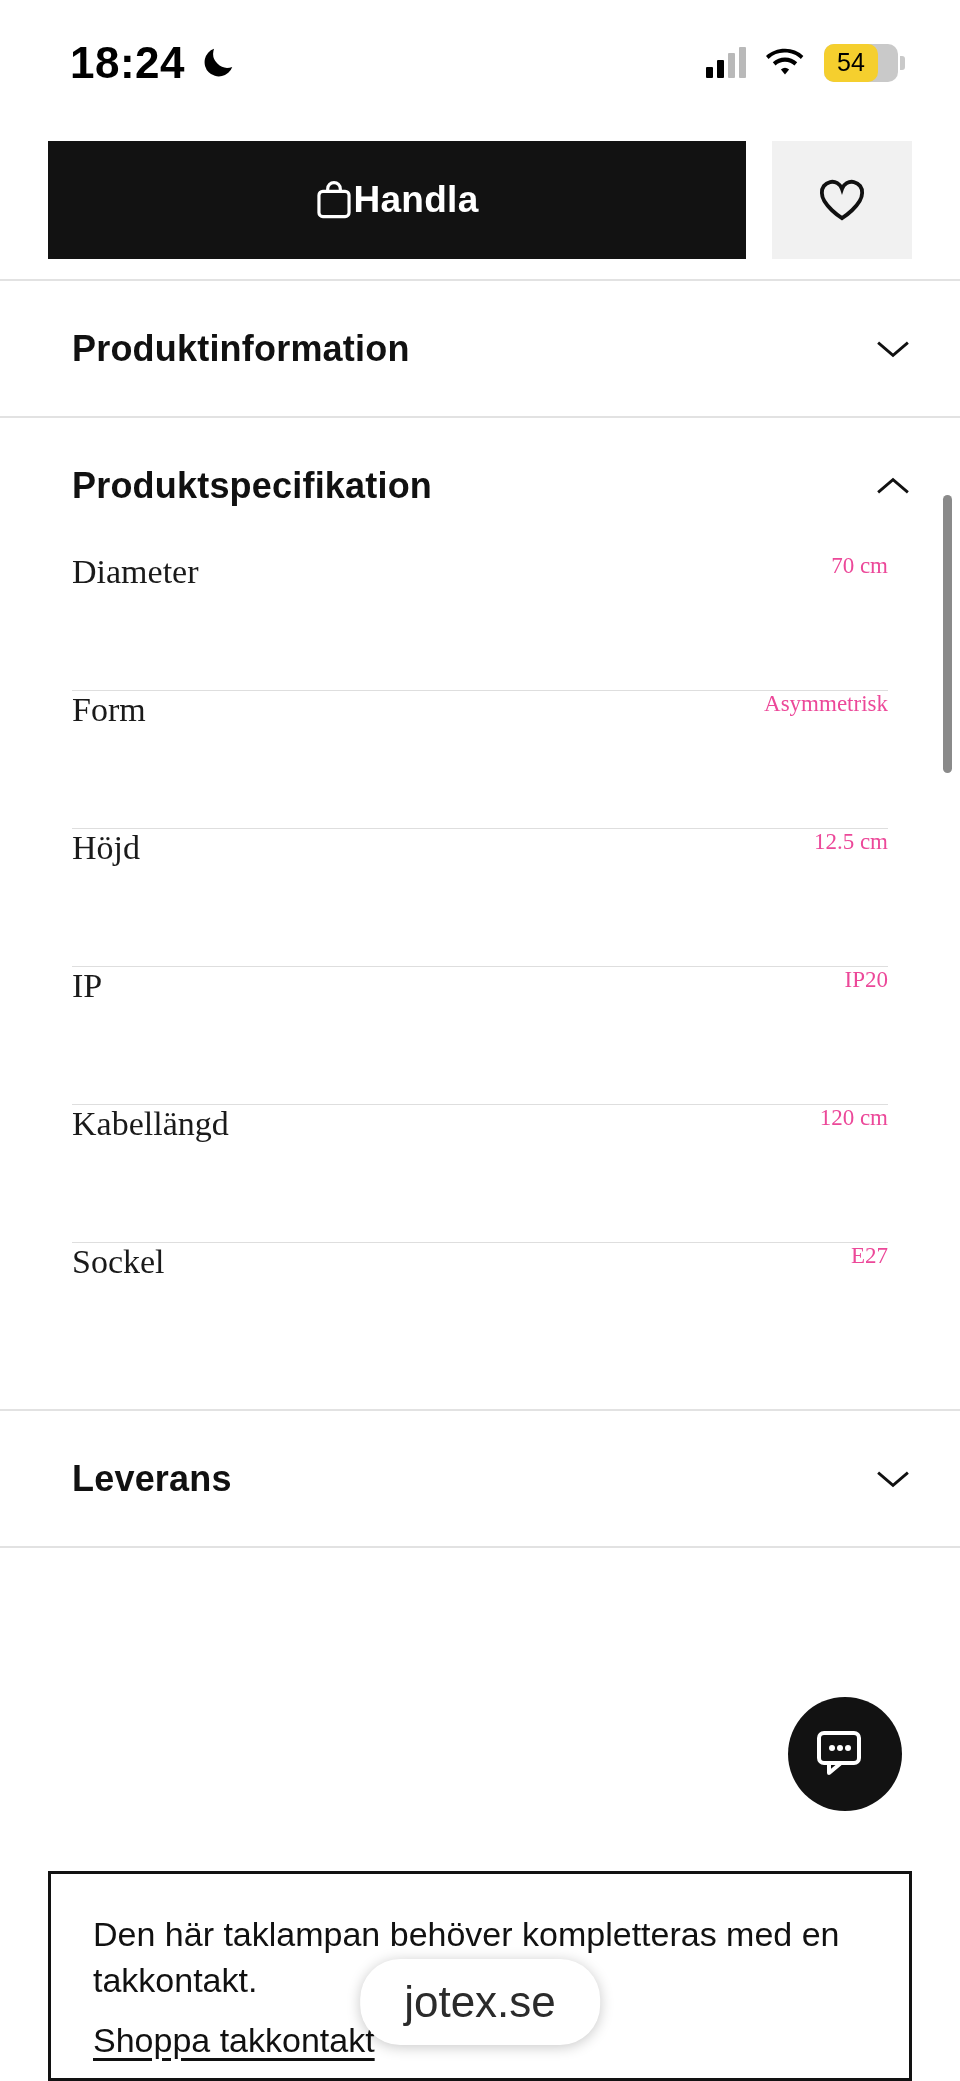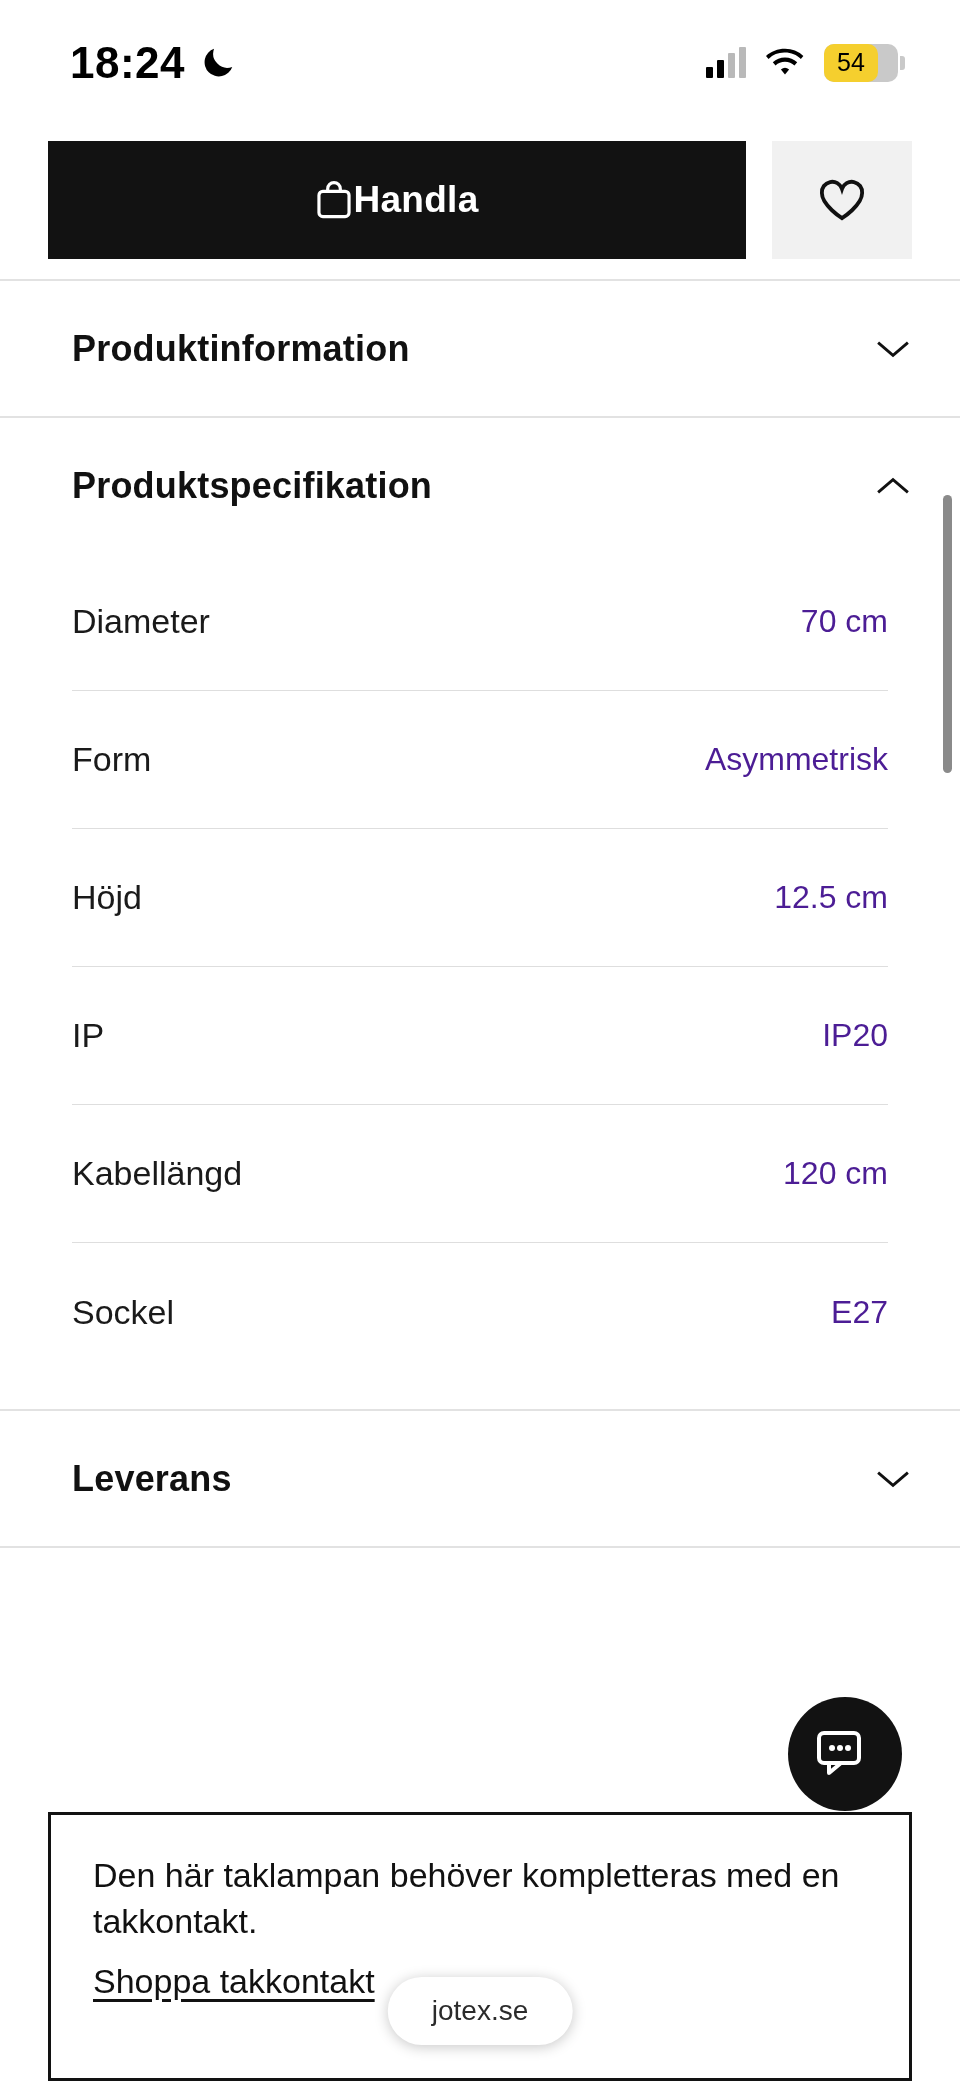--- a/index.html
+++ b/index.html
@@ -136,28 +136,29 @@
     font-size: 36px;
     font-weight: bold;
     color: #111111;
     letter-spacing: 0.2px;
   }
   .chev { width: 34px; height: 20px; display: block; }
 
   .spec-list { padding: 0 72px 28px 72px; }
   .spec-row {
     display: flex;
-    align-items: center;
+    align-items: flex-start;
     justify-content: space-between;
     height: 138px;
     border-bottom: 1.5px solid #dedede;
+    font-family: Liberation Serif, serif;
   }
   .spec-row:last-child { border-bottom: none; }
   .spec-label { font-size: 34px; color: #1a1a1a; }
-  .spec-value { font-size: 32px; color: #4c1d95; text-align: right; }
+  .spec-value { font-size: 23px; color: #ec4899; text-align: right; }
 
   
   .scrollbar {
     position: absolute;
     right: 8px;
     top: 495px;
     width: 9px;
     height: 278px;
     background: #8a8a8a;
     border-radius: 5px;
@@ -179,21 +180,21 @@
     z-index: 5;
   }
   .chat-icon { width: 56px; height: 46px; display: block; }
 
   
   .notice {
     position: absolute;
     left: 48px;
     right: 48px;
     bottom: 0;
-    height: 269px;
+    height: 210px;
     border: 3px solid #121212;
     background: #ffffff;
     padding: 38px 42px 0 42px;
     overflow: hidden;
   }
   .notice-text {
     font-size: 34px;
     line-height: 1.35;
     color: #111111;
   }
@@ -206,21 +207,21 @@
     text-underline-offset: 6px;
   }
   .domain-pill {
     position: absolute;
     left: 50%;
     transform: translateX(-50%);
     bottom: 36px;
     background: #ffffff;
     border-radius: 40px;
     padding: 18px 44px;
-    font-size: 28px;
+    font-size: 44px;
     color: #2b2b2b;
     box-shadow: 0 2px 14px rgba(0,0,0,0.22);
     z-index: 6;
   }
 </style>
 </head>
 <body>
 
 <div class="phone">
 

